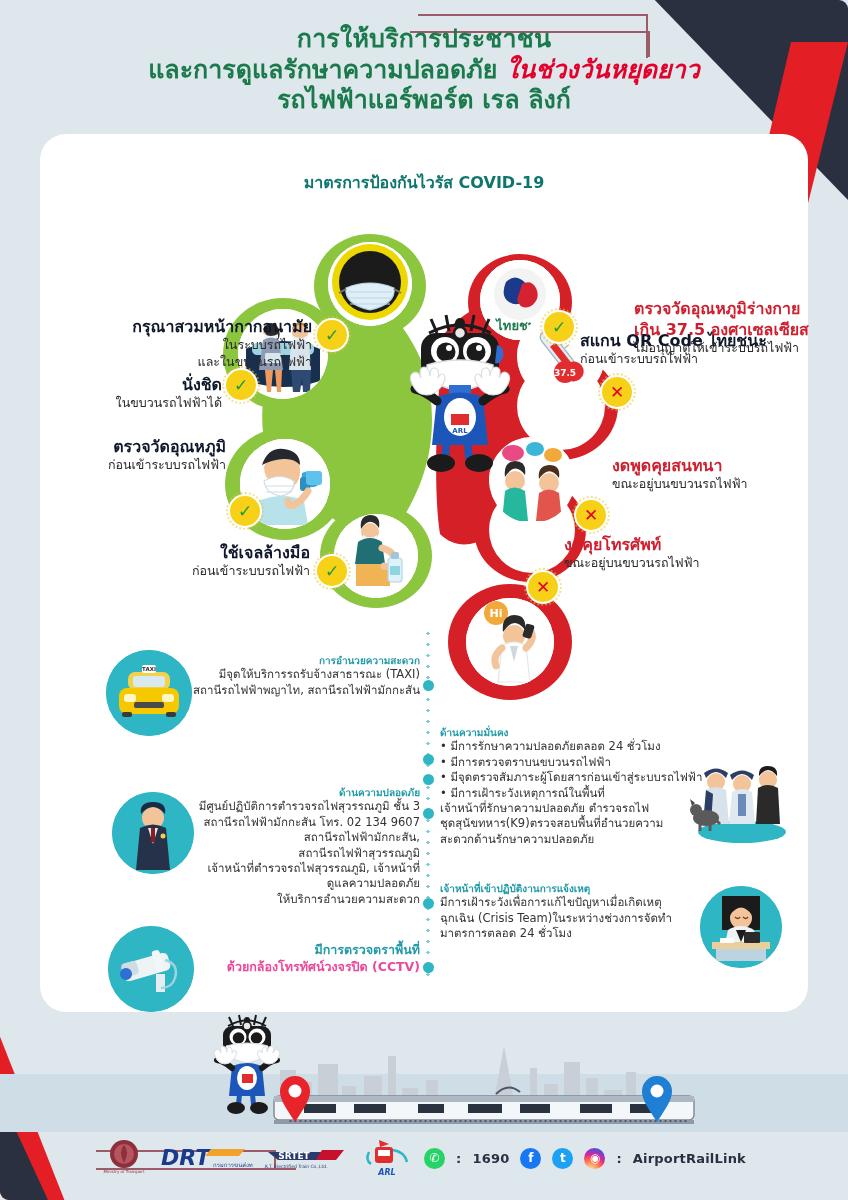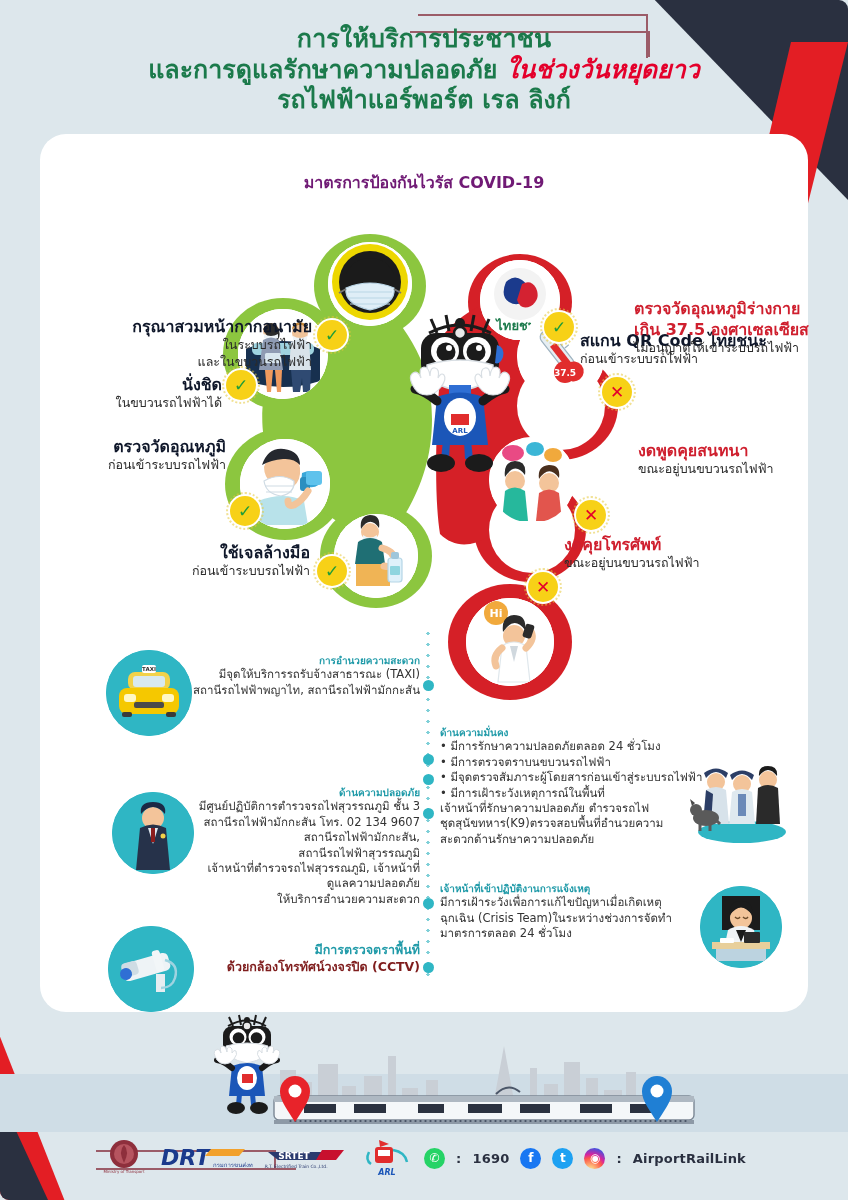--- a/index.html
+++ b/index.html
@@ -33,21 +33,21 @@
   .header .l1 { font-size:25px; font-weight:bold; color:#1b7a4b; line-height:1.22; letter-spacing:.2px;}
   .header .l2 { font-size:25px; font-weight:bold; color:#1b7a4b; line-height:1.22; }
   .header .l2 .hl { color:#e4002b;font-style:italic; }
   .header .l3 { font-size:25px; font-weight:bold; color:#1b7a4b; line-height:1.22; }
 
   
   .card { position:absolute; left:40px; top:134px; width:768px; height:878px;
     background:#fff; border-radius:26px; }
 
   .sec-title { position:absolute; top:36px; width:100%; text-align:center;
-    font-size:16px; color:#701a75; font-weight:600; }
+    font-size:16px; color:#0f766e; font-weight:600; }
 
   
   .iconwell { position:absolute; border-radius:50%; background:#fff; overflow:hidden; }
 
   
   .badge { position:absolute; width:30px; height:30px; border-radius:50%;
     display:flex; align-items:center; justify-content:center;
     font-size:17px; font-weight:bold; color:#fff; z-index:20;
     box-shadow:0 0 0 2px #fff; }
   .badge.ok { background:#f7d117; color:#1f9d39; }
@@ -317,21 +317,21 @@
       <div class="t1 c-red">ตรวจวัดอุณหภูมิร่างกาย</div>
       <div class="t1 c-red">เกิน 37.5 องศาเซลเซียส</div>
       <div class="t2">ไม่อนุญาตให้เข้าระบบรถไฟฟ้า</div>
     </div>
 
     <div class="lbl right" style="left:20px;top:302px;width:166px;">
       <div class="t1 c-teal">ตรวจวัดอุณหภูมิ</div>
       <div class="t2">ก่อนเข้าระบบรถไฟฟ้า</div>
     </div>
 
-    <div class="lbl left" style="left:572px;top:306px;width:200px;margin-left:26px;">
+    <div class="lbl left" style="left:572px;top:321px;width:200px;">
       <div class="t1 c-red">งดพูดคุยสนทนา</div>
       <div class="t2">ขณะอยู่บนขบวนรถไฟฟ้า</div>
     </div>
 
     <div class="lbl right" style="left:74px;top:408px;width:196px;">
       <div class="t1 c-teal">ใช้เจลล้างมือ</div>
       <div class="t2">ก่อนเข้าระบบรถไฟฟ้า</div>
     </div>
 
     <div class="lbl left" style="left:524px;top:400px;width:210px;">
@@ -447,21 +447,21 @@
       <circle cx="43" cy="43" r="43" fill="#2fb6c4"></circle>
       <rect x="14" y="32" width="48" height="18" rx="5" fill="#eef3f6" transform="rotate(-16 38 41)"></rect>
       <rect x="14" y="36" width="16" height="14" rx="4" fill="#cfdce4" transform="rotate(-16 22 43)"></rect>
       <circle cx="18" cy="48" r="6" fill="#2f6fd4" transform="rotate(-16 18 48)"></circle>
       <rect x="46" y="24" width="8" height="22" rx="3" fill="#f2f6f8" transform="rotate(-16 50 35)"></rect>
       <rect x="48" y="48" width="9" height="18" fill="#e6edf1"></rect>
       <path d="M57 34 q14 4 10 18 q-3 10 -14 10" fill="none" stroke="#9fd3e0" stroke-width="2.5"></path>
     </svg>
     <div class="blk r" style="left:150px;top:808px;width:230px;">
       <div class="p" style="font-weight:bold;color:#1f9aa8;font-size:12.5px;">มีการตรวจตราพื้นที่</div>
-      <div class="p" style="font-weight:bold;color:#7f1d1d;font-size:12.5px;">ด้วยกล้องโทรทัศน์วงจรปิด (CCTV)</div>
+      <div class="p" style="font-weight:bold;color:#ec4899;font-size:12.5px;">ด้วยกล้องโทรทัศน์วงจรปิด (CCTV)</div>
     </div>
   </div>
 
   <div class="band"></div>
 
   <svg style="position:absolute;left:268px;bottom:68px;width:440px;height:90px;" viewBox="0 0 440 90">
     <g fill="#c9cfd6">
       <rect x="12" y="28" width="16" height="52"></rect>
         <rect x="32" y="40" width="12" height="40"></rect>
       <rect x="50" y="22" width="20" height="58"></rect>

